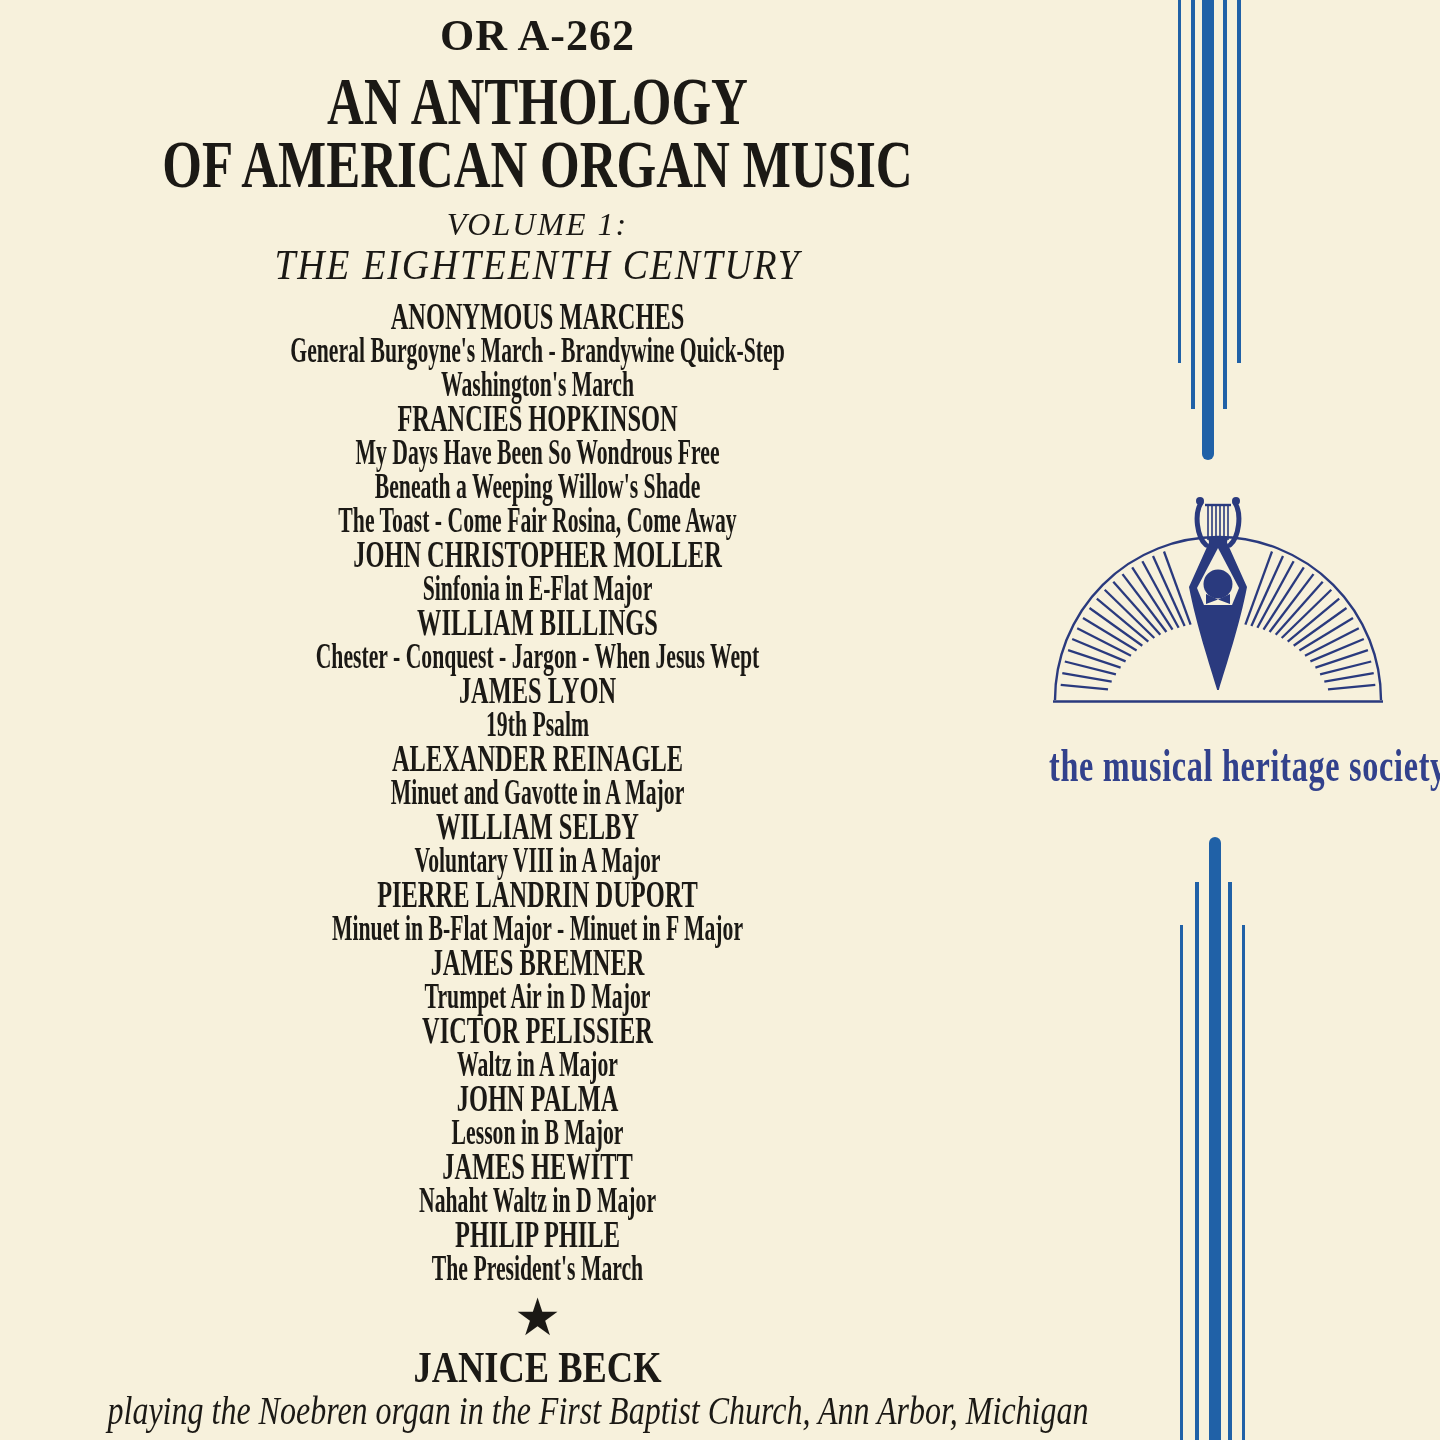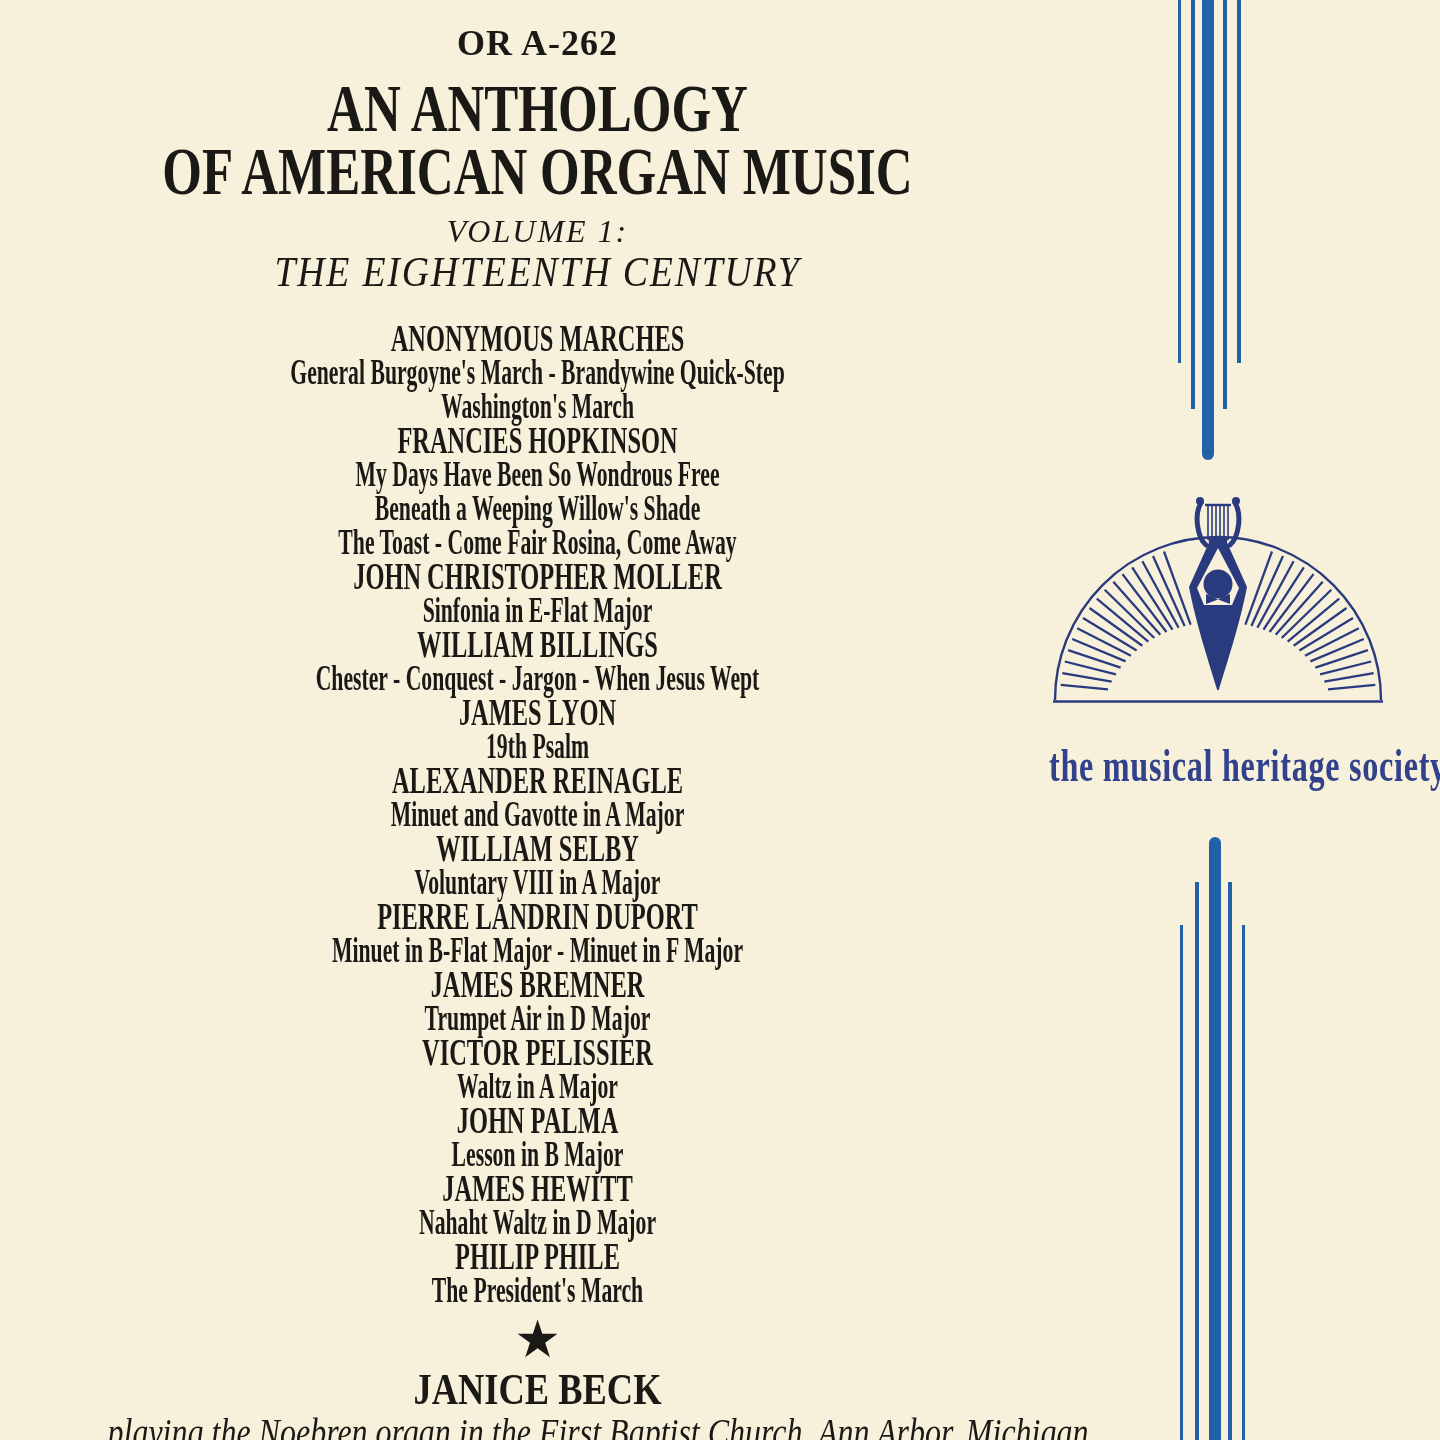--- a/index.html
+++ b/index.html
@@ -25,43 +25,43 @@
   }
 
   
   .main-column {
     position: absolute; left: 0; top: 0; width: 1075px;
     text-align: center;
   }
   .main-column > div, .tracklist > div { transform-origin: 50% 50%; }
 
   .catalog {
-    padding-top: 21px;
-    font-size: 36px; line-height: 44px; font-weight: bold;
+    padding-top: 14px;
+    font-size: 44px; line-height: 44px; font-weight: bold;
     letter-spacing: 1px;
   }
   .title-line {
     font-size: 68px; line-height: 63px; font-weight: bold;
     white-space: nowrap;
     transform: scaleX(0.75);
   }
   .title-line.first { margin-top: 12px; }
   .subtitle {
     font-style: italic; letter-spacing: 2px; white-space: nowrap;
   }
   .subtitle.volume {
     margin-top: 9px;
     font-size: 32px; line-height: 38px;
   }
   .subtitle.era {
     font-size: 42px; line-height: 44px;
     transform: scaleX(0.9);
   }
 
-  .tracklist { margin-top: 28px; }
+  .tracklist { margin-top: 13px; }
   .track {
     height: 34px; line-height: 34px;
     font-weight: bold; white-space: nowrap;
     transform-origin: 50% 50%;
   }
   .track.composer { font-size: 37px; transform: scaleX(0.66); }
   .track.work     { font-size: 35px; transform: scaleX(0.62); }
 
   .star {
     margin-top: 5px;

